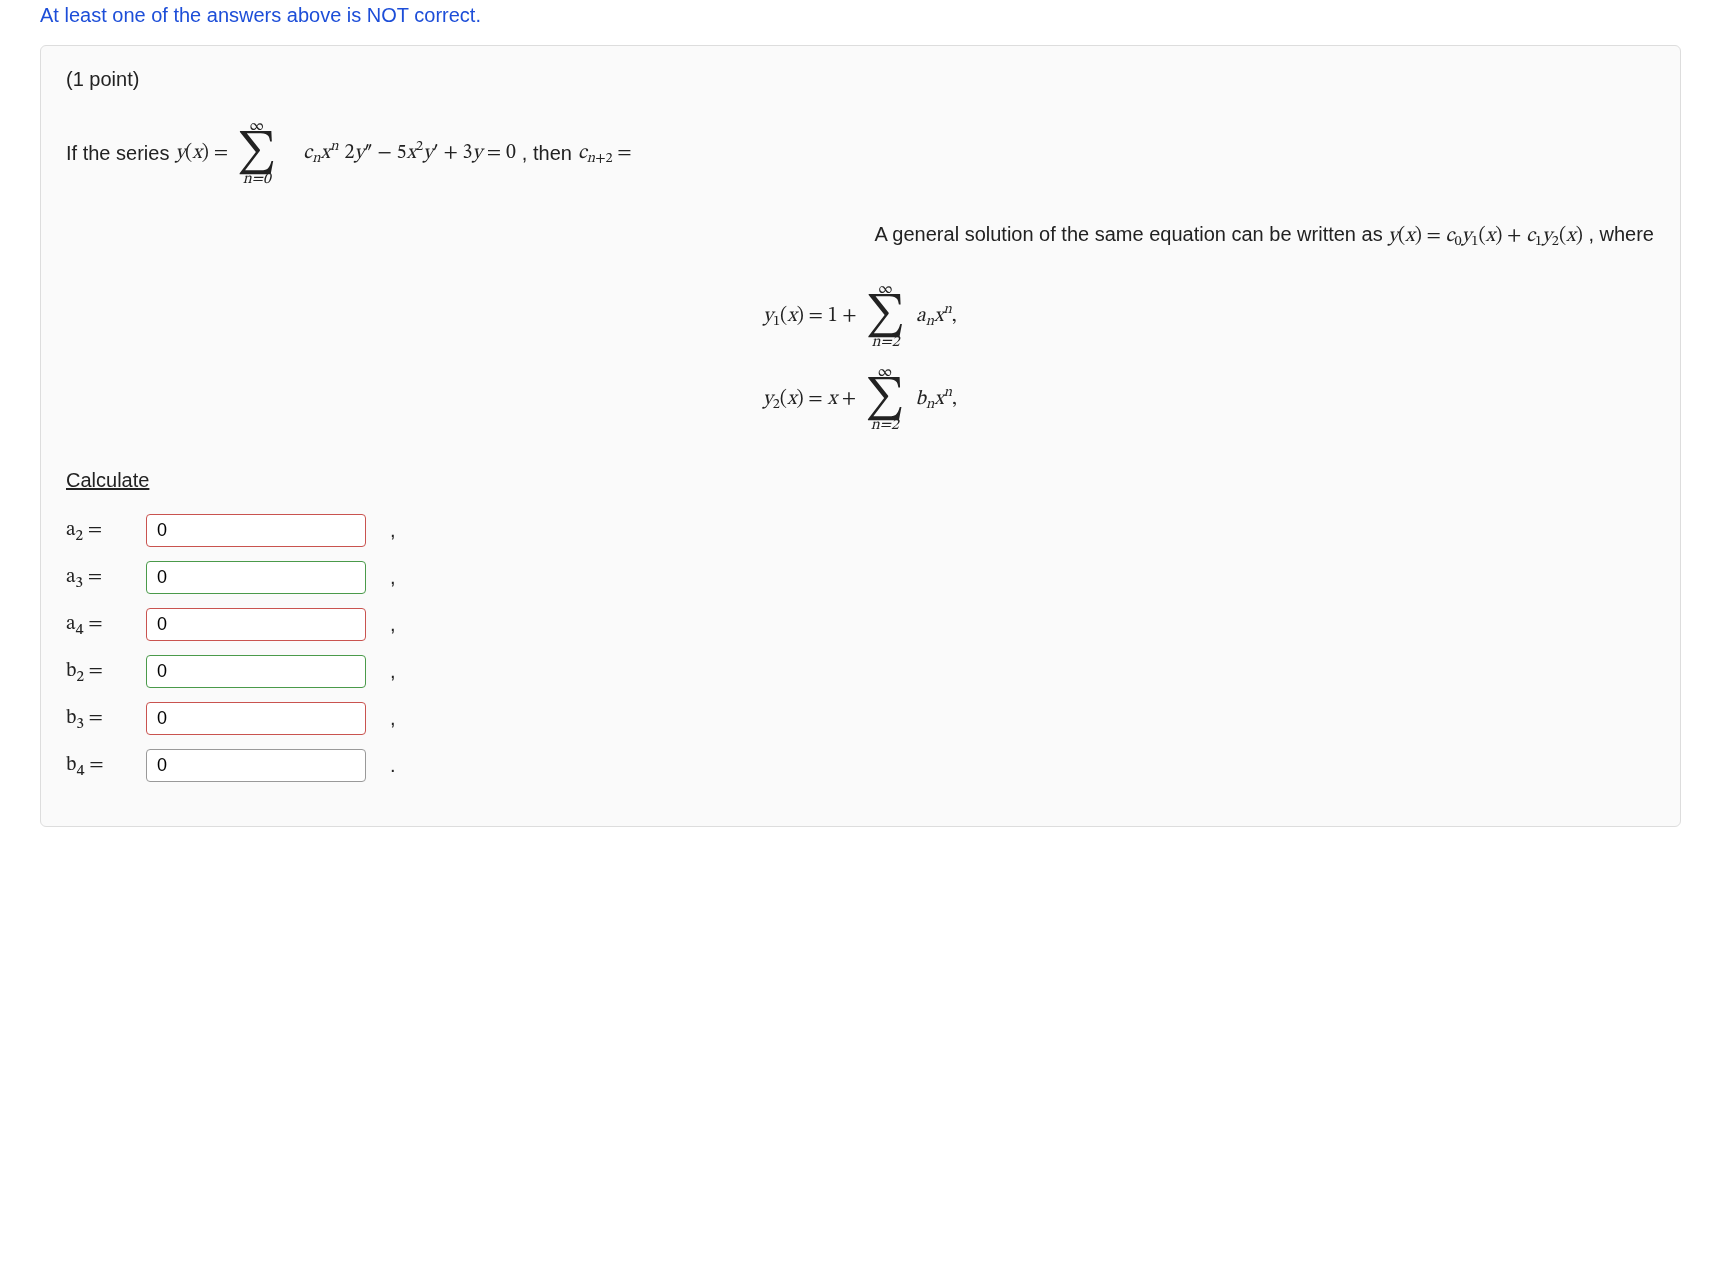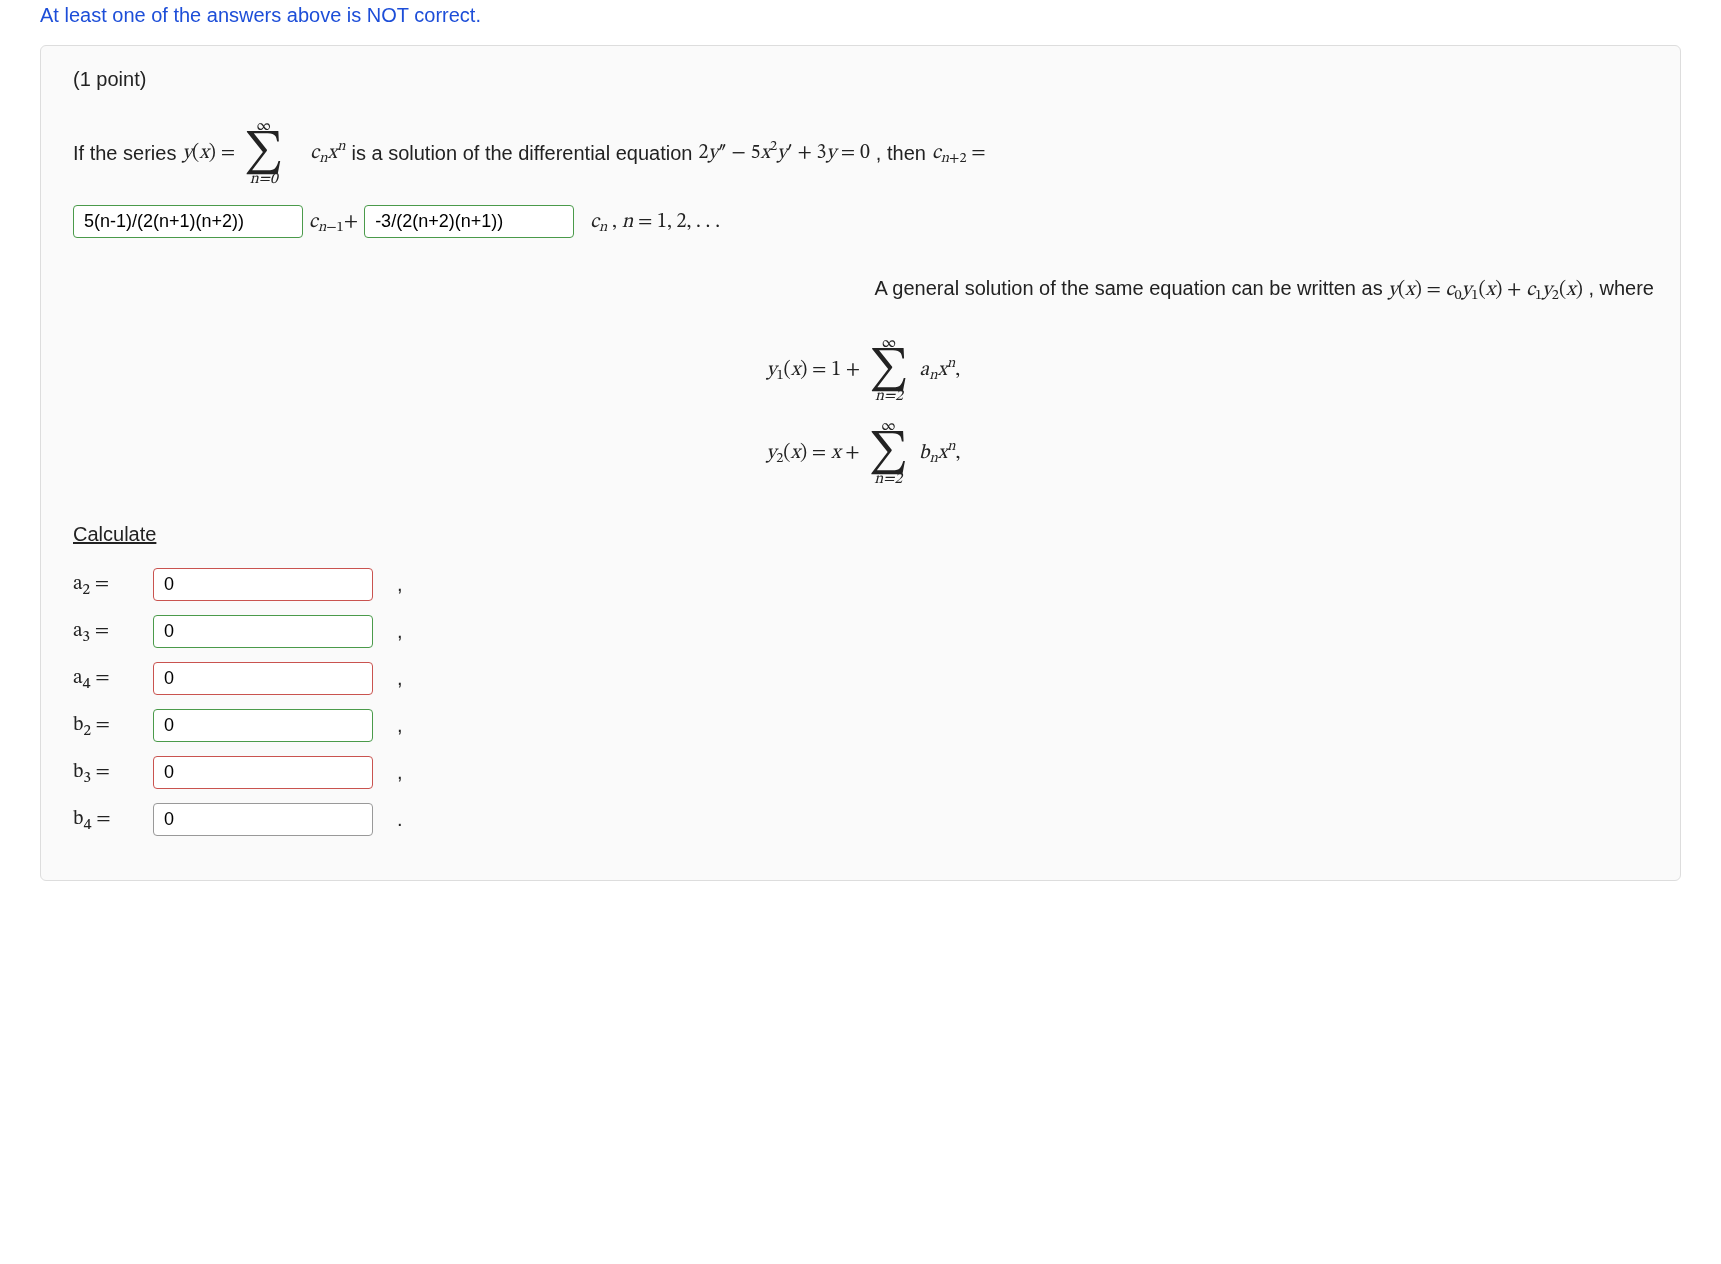--- a/index.html
+++ b/index.html
@@ -16,21 +16,21 @@
   }
   .error-msg {
     color: #1d4ed8;
     font-size: 20px;
     padding: 4px 0 18px 0;
   }
   .problem-box {
     border: 1px solid #ddd;
     border-radius: 6px;
     background: #fafafa;
-    padding: 22px 26px 30px 32px;
+    padding: 22px 26px 30px 25px;
   }
   .points {
     margin-bottom: 28px;
   }
   .line {
     margin: 14px 0;
     line-height: 2.0;
   }
   .mathit { font-family: "STIX Two Math","Cambria Math","Times New Roman",serif; font-style: italic; }
   .math { font-family: "STIX Two Math","Cambria Math","Times New Roman",serif; }
@@ -98,32 +98,25 @@
 
     <div class="line rowflex" style="align-items:center;">
       <span>If the series </span>
       <span class="math"><span class="mathit">y</span>(<span class="mathit">x</span>) = </span>
       <span class="sum-block">
         <div class="sum-top">∞</div>
         <div class="sum-sig">∑</div>
         <div class="sum-bot">n=0</div>
       </span>
       <span class="math" style="margin-left:18px;"><span class="mathit">c</span><sub><span class="mathit">n</span></sub><span class="mathit">x</span><sup><span class="mathit">n</span></sup></span>
-      <span> is a solution of the differential equation </span>
       <span class="math">2<span class="mathit">y</span>″ − 5<span class="mathit">x</span><sup>2</sup><span class="mathit">y</span>′ + 3<span class="mathit">y</span> = 0</span>
       <span>, then </span>
       <span class="math"><span class="mathit">c</span><sub><span class="mathit">n</span>+2</sub> =</span>
     </div>
 
-    <div class="line rowflex" style="margin-top:4px;">
-      <input class="input-green" style="width: 230px;" value="5(n-1)/(2(n+1)(n+2))">
-      <span class="math"><span class="mathit">c</span><sub><span class="mathit">n</span>−1</sub>+</span>
-      <input class="input-green" style="width: 210px;" value="-3/(2(n+2)(n+1))">
-      <span class="math" style="margin-left:10px;"><span class="mathit">c</span><sub><span class="mathit">n</span></sub> , <span class="mathit">n</span> = 1, 2, . . .</span>
-    </div>
 
     <div class="line" style="margin-top:26px;text-align:right;">
       <span>A general solution of the same equation can be written as </span>
       <span class="math"><span class="mathit">y</span>(<span class="mathit">x</span>) = <span class="mathit">c</span><sub>0</sub><span class="mathit">y</span><sub>1</sub>(<span class="mathit">x</span>) + <span class="mathit">c</span><sub>1</sub><span class="mathit">y</span><sub>2</sub>(<span class="mathit">x</span>)</span>
       <span>, where</span>
     </div>
 
     <div class="centered-eqs">
       <div class="eqline rowflex" style="justify-content:center;">
         <span class="math"><span class="mathit">y</span><sub>1</sub>(<span class="mathit">x</span>) = 1 + </span>

